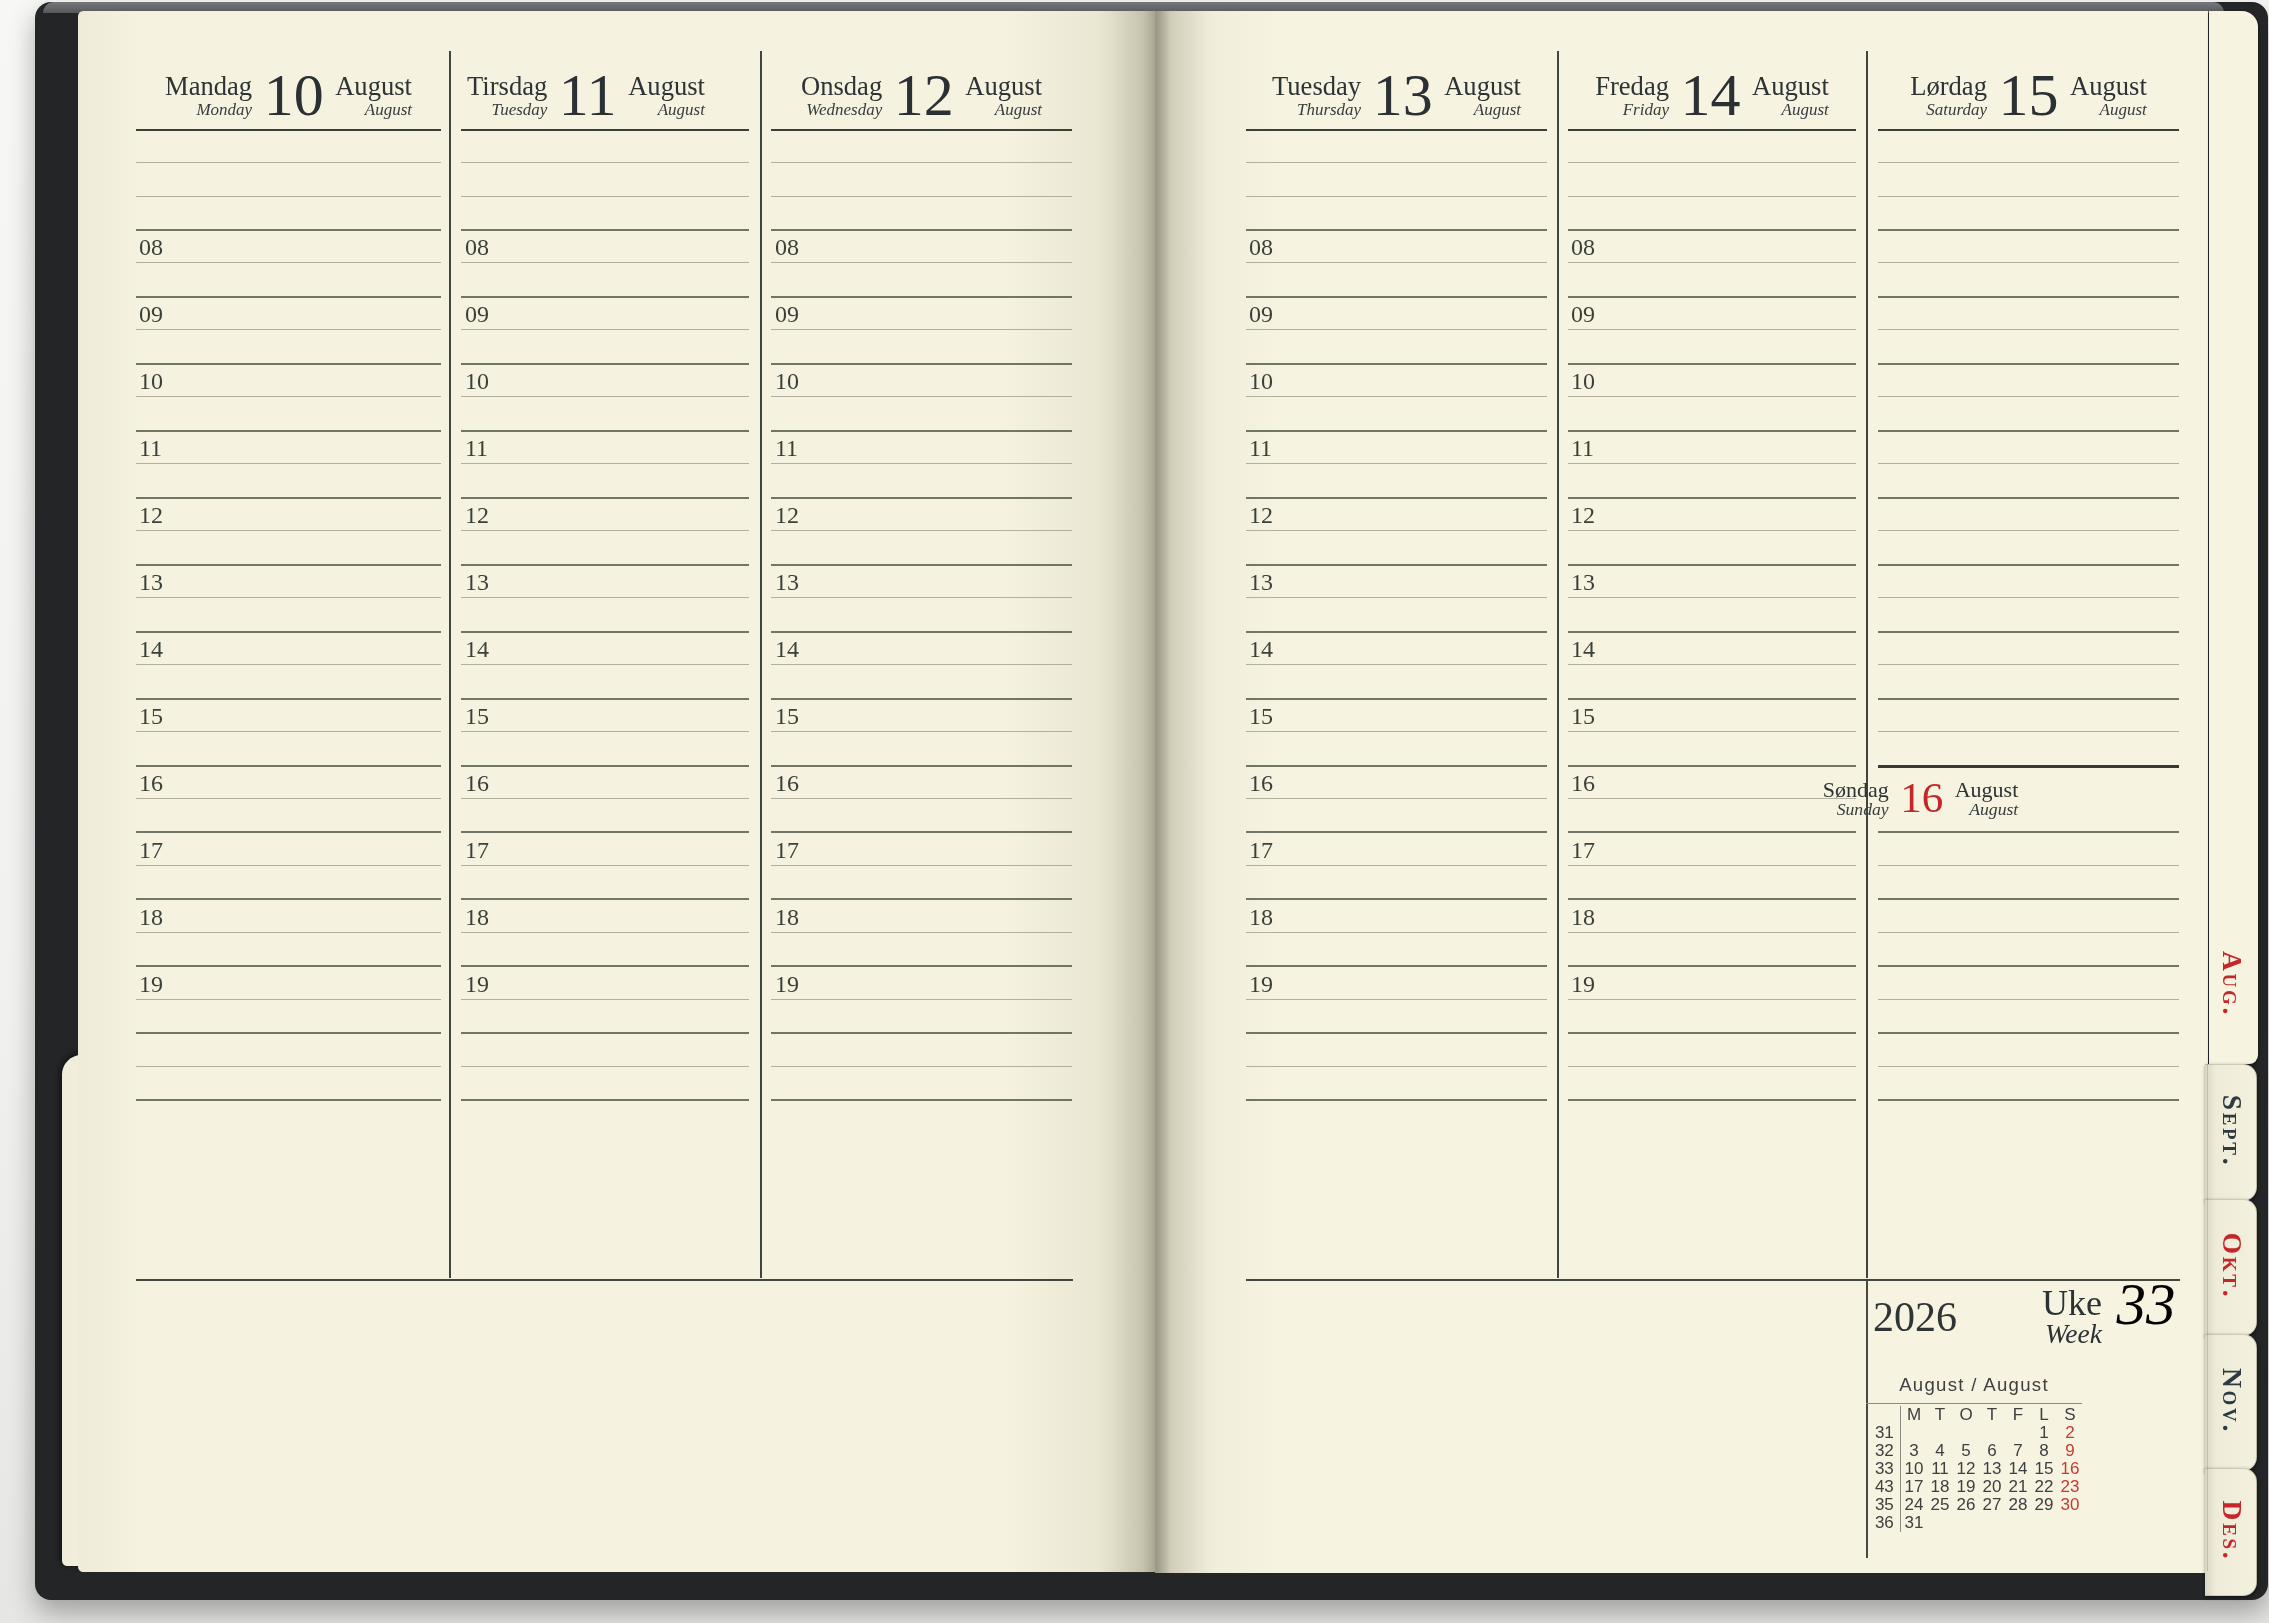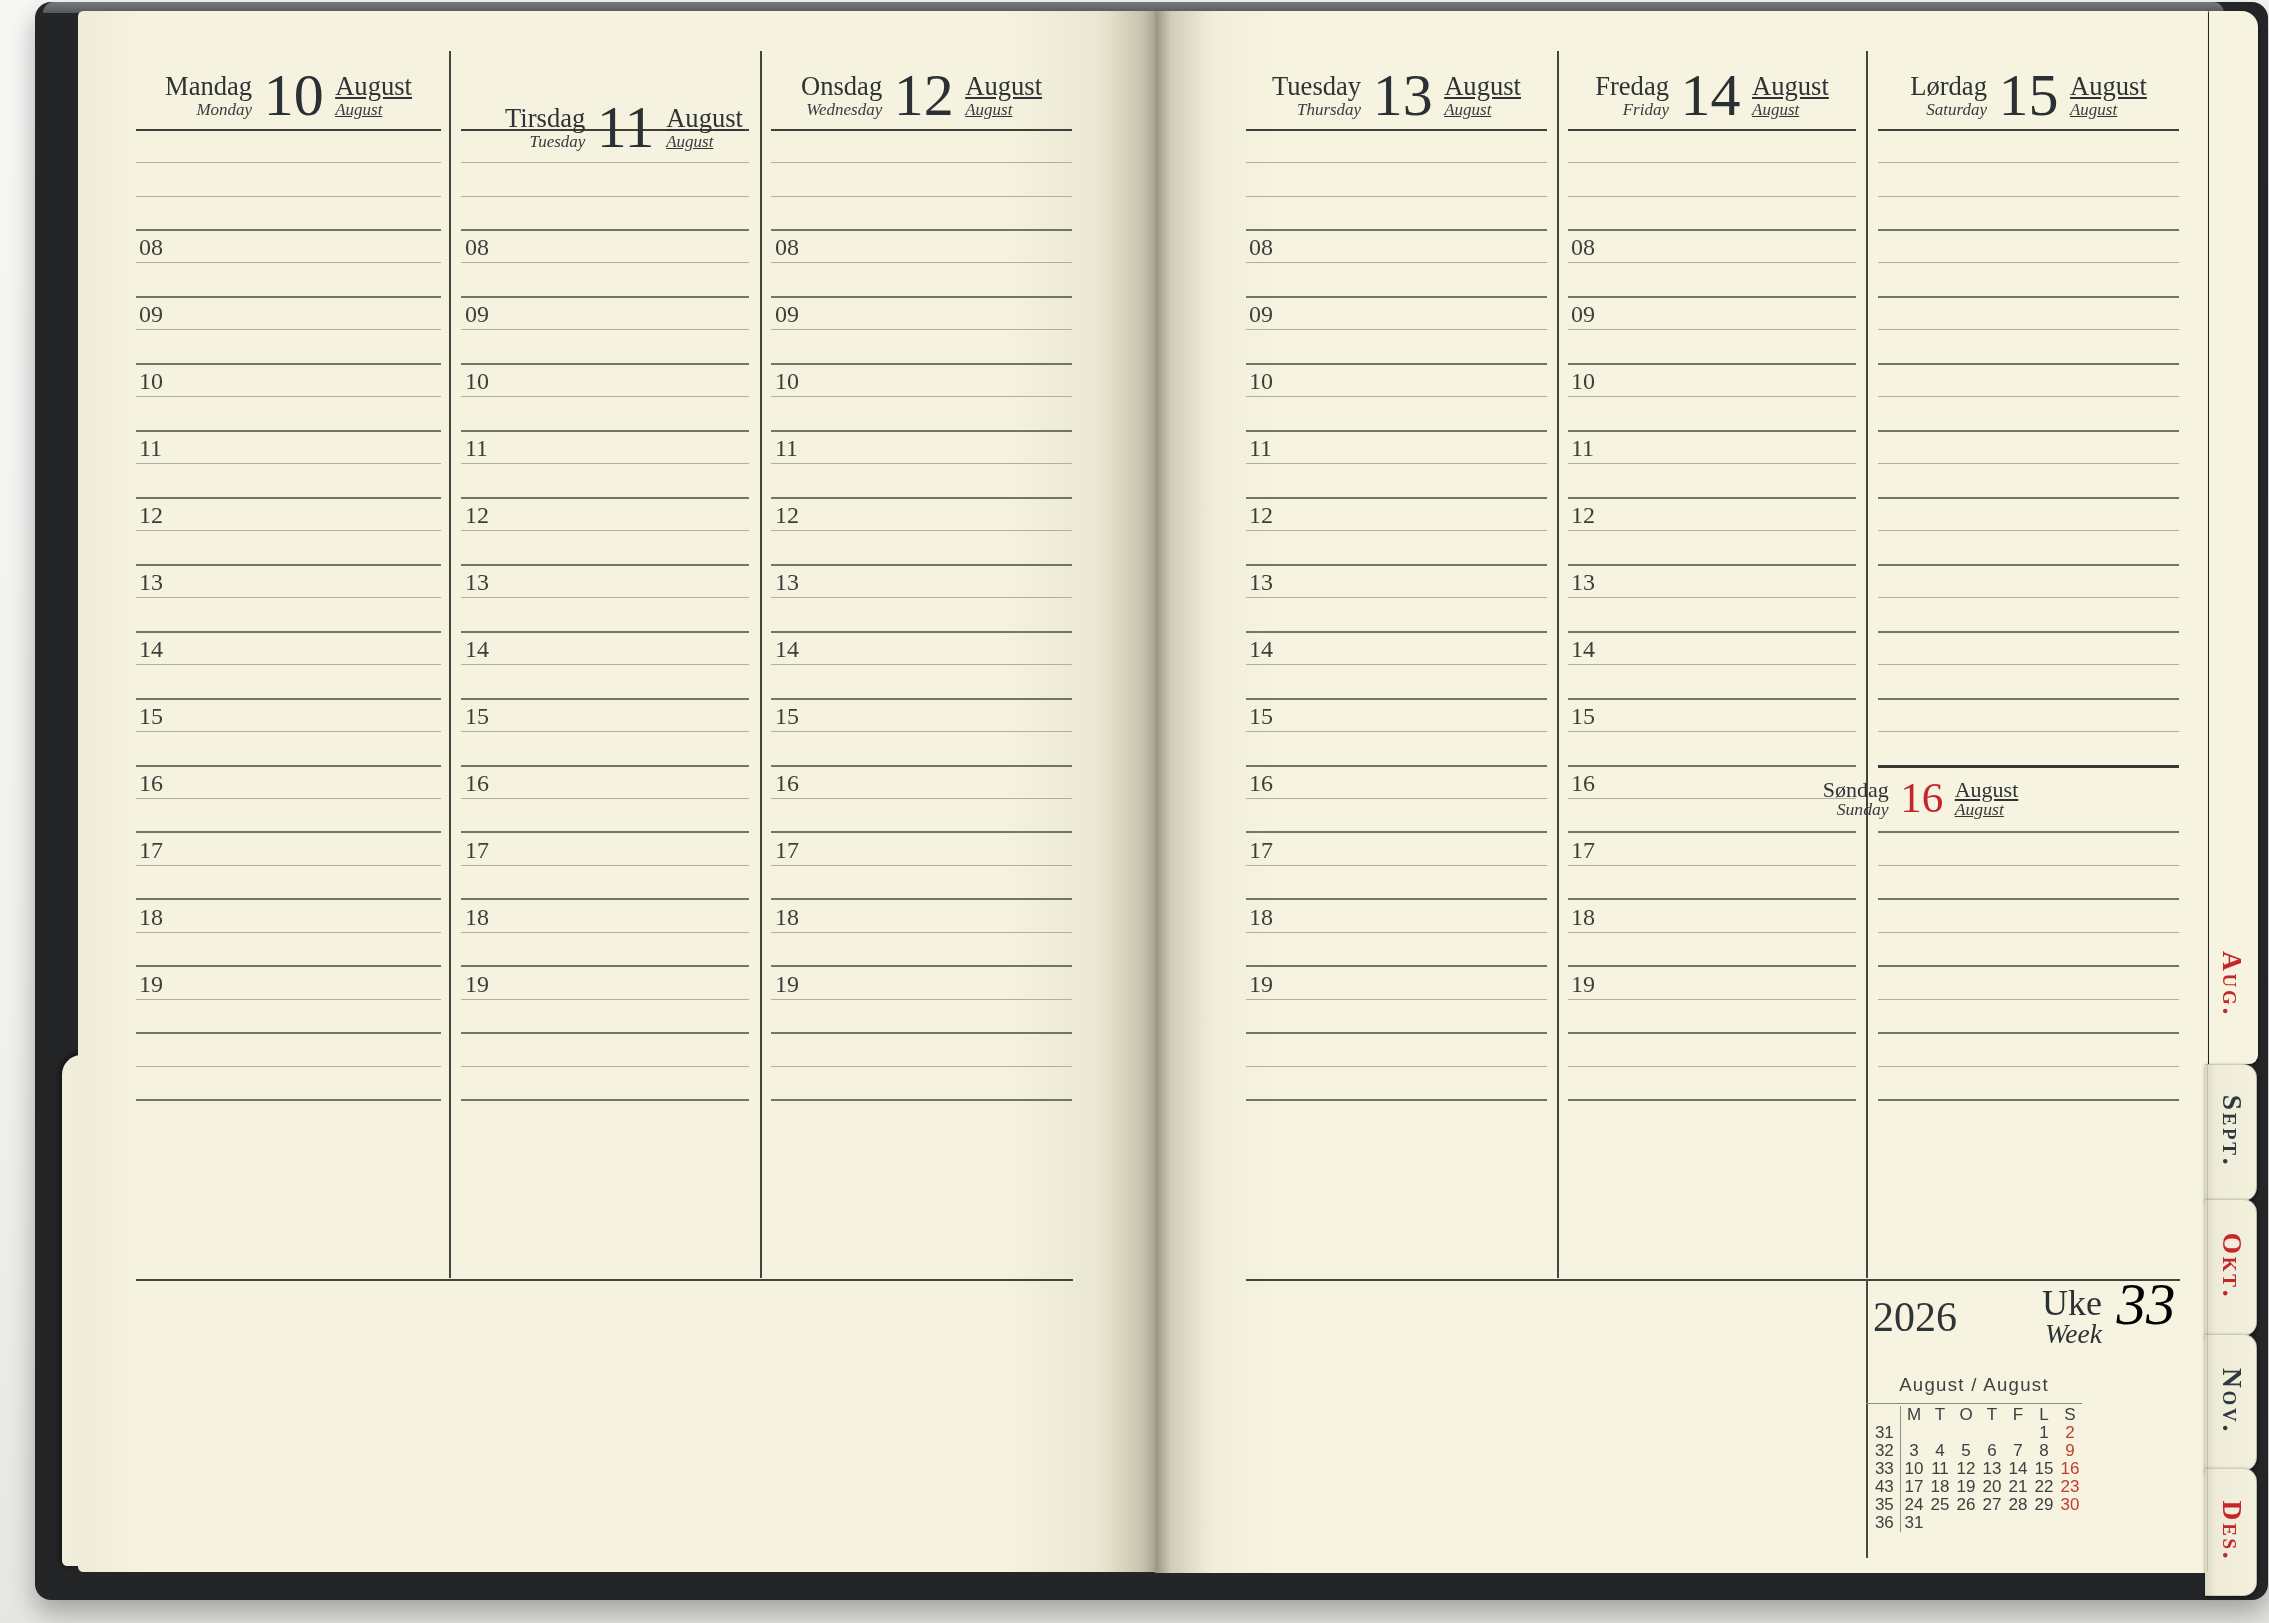--- a/index.html
+++ b/index.html
@@ -38,21 +38,21 @@
   .ln.solid{height:1.8px;background:rgba(86,90,76,.82);}
   .ln.faint{height:0.9px;background:#b2af9c;}
   .ln.thick{height:2.7px;background:#373b33;}
   .ln.bottom{height:1.8px;background:#42463d;}
   .vln{position:absolute;width:1.8px;background:#40453e;}
 
   .hour-label{position:absolute;font-size:24px;color:#3b4139;line-height:1;}
 
   .dh{position:absolute;display:flex;align-items:center;justify-content:center;gap:11.5px;}
   .dh .names{text-align:right;color:#2e3436;}
-  .dh .names.l{text-align:left;text-decoration:underline;}
+  .dh .names.l{text-align:right;}
   .dh .n1{font-size:26.6px;line-height:1.05;}
   .dh .n2{font-size:17px;font-style:italic;line-height:1.0;color:#363c3f;}
   .dh .num{font-size:60px;line-height:.85;color:#2a3034;}
   .dh.small .n1{font-size:22px;}
   .dh.small .n2{font-size:17.7px;}
   .dh.small .num{font-size:43px;}
 
   .footer-year{position:absolute;left:1873px;top:1296px;font-size:42px;color:#2f3437;line-height:1;}
   .footer-uke{position:absolute;left:1951px;top:1286px;width:151px;text-align:right;color:#2b3134;}
   .footer-uke .uke{font-size:36px;line-height:.95;}
@@ -146,21 +146,21 @@
       <div class="ln solid" style="left: 136px; top: 898px; width: 305px;"></div>
       <div class="hour-label" style="left: 139px; top: 905px;">18</div>
       <div class="ln faint" style="left: 136px; top: 932px; width: 305px;"></div>
       <div class="ln solid" style="left: 136px; top: 965px; width: 305px;"></div>
       <div class="hour-label" style="left: 139px; top: 972px;">19</div>
       <div class="ln faint" style="left: 136px; top: 999px; width: 305px;"></div>
       <div class="ln solid" style="left: 136px; top: 1032px; width: 305px;"></div>
       <div class="ln faint" style="left: 136px; top: 1066px; width: 305px;"></div>
       <div class="ln solid" style="left: 136px; top: 1099px; width: 305px;"></div>
       <div class="ln header" style="left: 461px; top: 129px; width: 288px;"></div>
-      <div class="dh" style="left: 480px; top: 62px; width: 288px; height: 67px; margin-top: 32px;">
+      <div class="dh" style="left: 442px; top: 62px; width: 288px; height: 67px;">
         <div class="names">
           <div class="n1">Tirsdag</div>
           <div class="n2">Tuesday</div>
         </div>
         <div class="num">11</div>
         <div class="names l">
           <div class="n1">August</div>
           <div class="n2">August</div>
         </div>
       </div>

